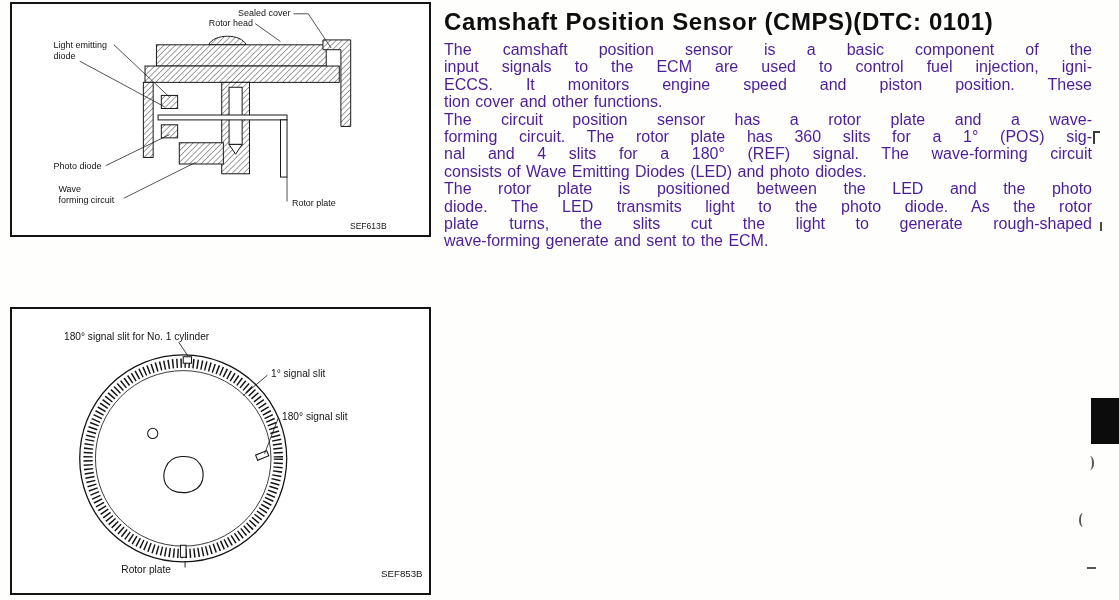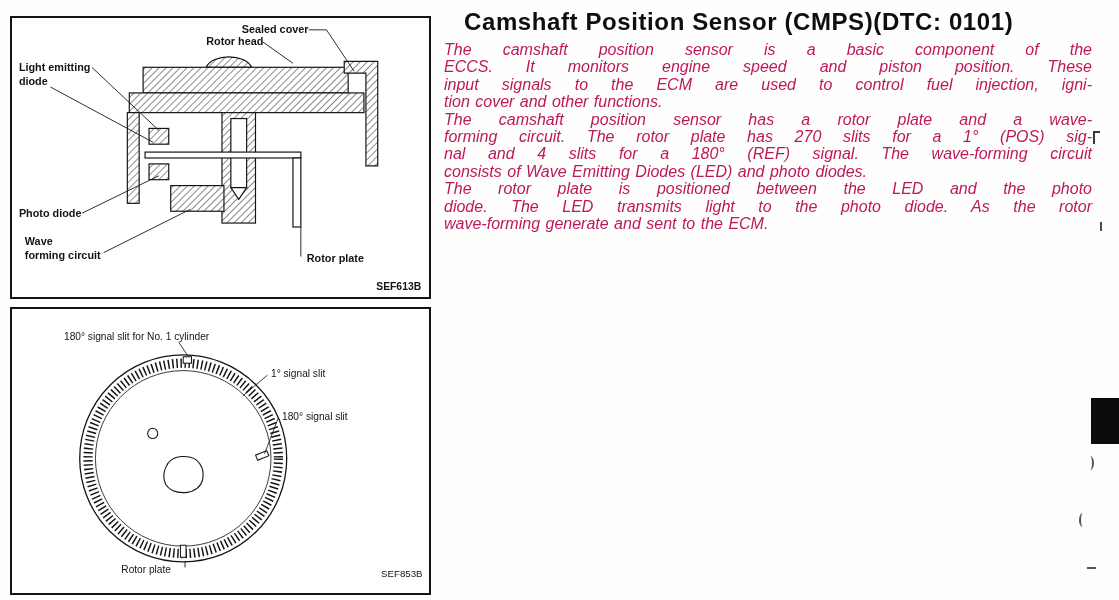--- a/index.html
+++ b/index.html
@@ -9,51 +9,49 @@
     background:#fefefd;
     font-family:"Liberation Sans","DejaVu Sans",sans-serif;
     color:#141414;
     overflow:hidden;
   }
   .figure-box {
     position:absolute;
     border:2px solid #141414;
     background:#ffffff;
   }
-  #fig1 { left:10px; top:16px;  width:421px; height:283px;font-weight:bold; }
+  #fig1 { left:10px; top:2px;  width:421px; height:235px; }
   #fig2 { left:10px; top:307px; width:421px; height:288px;padding-left:28px; }
   .figure-box svg { display:block; width:100%; height:100%; }
   svg text {
     font-family:"Liberation Sans","DejaVu Sans",sans-serif;
     font-size:11px;
     fill:#141414;
   }
   svg text.fig-code { font-size:10.5px; }
   .text-col {
     position:absolute;
     left:444px; top:8px; width:648px;
   }
   .doc-title {
     font-size:24px;
     font-weight:bold;
     letter-spacing:0.6px;
     line-height:28px;
     margin-bottom:5px;
     white-space:nowrap;
     color:#0e0e0e;
-    margin-left:20px;
   }
   .body-line {
     font-size:16px;
     line-height:17.4px;
     text-align:justify;
     text-align-last:justify;
     word-spacing:1px;
-    color:#be185d;
-    font-style:italic;
+    color:#4c1d95;
   }
   .body-line.para-end { text-align-last:left; }
   
   .section-tab {
     position:absolute;
     left:1091px; top:398px; width:28px; height:46px;
     background:#0c0c0c;
   }
   .edge-mark { position:absolute; }
   .edge-mark.m1 { left:1093px; top:131px; width:7px; height:13px; border-left:2px solid #3a3a3a; border-top:2px solid #3a3a3a; }
@@ -141,29 +139,30 @@
     <text x="262" y="110">180° signal slit</text>
     <text x="88" y="276">Rotor plate</text>
     <text x="414" y="280" text-anchor="end" class="fig-code">SEF853B</text>
   </svg>
 </div>
 
 <div class="text-col">
   <h1 class="doc-title">Camshaft Position Sensor (CMPS)(DTC: 0101)</h1>
   <div>
     <div class="body-line">The camshaft position sensor is a basic component of the</div>
+    <div class="body-line">input signals to the ECM are used to control fuel injection, igni-</div>
     <div class="body-line">ECCS. It monitors engine speed and piston position. These</div>
-    <div class="body-line">input signals to the ECM are used to control fuel injection, igni-</div>
     <div class="body-line para-end">tion cover and other functions.</div>
-    <div class="body-line">The camshaft position sensor has a rotor plate and a wave-</div>
-    <div class="body-line">forming circuit. The rotor plate has 270 slits for a 1° (POS) sig-</div>
+    <div class="body-line">The circuit position sensor has a rotor plate and a wave-</div>
+    <div class="body-line">forming circuit. The rotor plate has 360 slits for a 1° (POS) sig-</div>
     <div class="body-line">nal and 4 slits for a 180° (REF) signal. The wave-forming circuit</div>
     <div class="body-line para-end">consists of Wave Emitting Diodes (LED) and photo diodes.</div>
     <div class="body-line">The rotor plate is positioned between the LED and the photo</div>
     <div class="body-line">diode. The LED transmits light to the photo diode. As the rotor</div>
+    <div class="body-line">plate turns, the slits cut the light to generate rough-shaped</div>
     <div class="body-line para-end">wave-forming generate and sent to the ECM.</div>
   </div>
 </div>
 
 <div class="edge-mark m1"></div>
 <div class="edge-mark m2"></div>
 <div class="section-tab"></div>
 <div class="edge-mark m3"></div>
 <div class="edge-mark m4"></div>
 <div class="edge-mark m5"></div>

